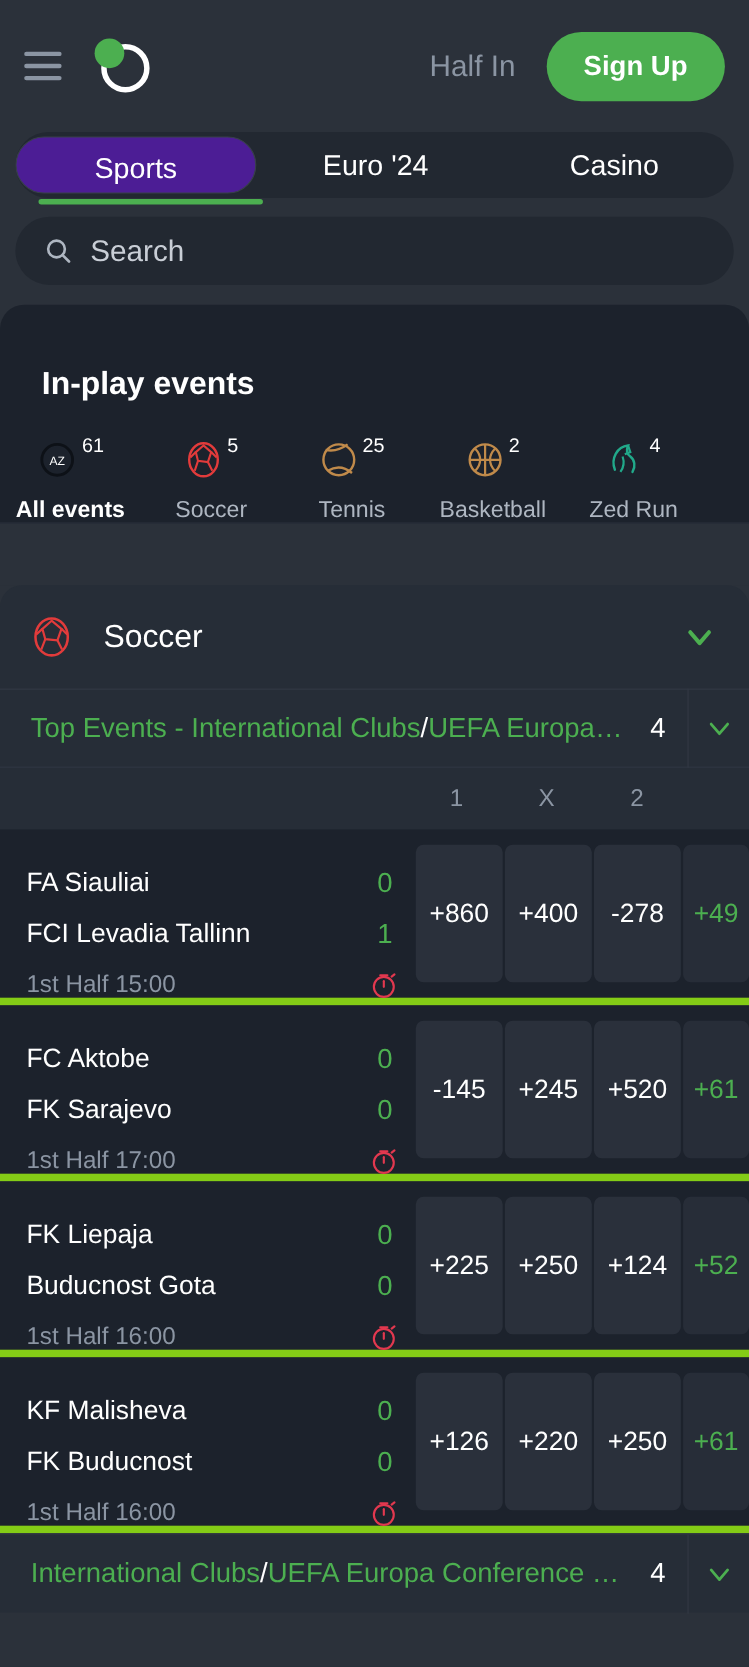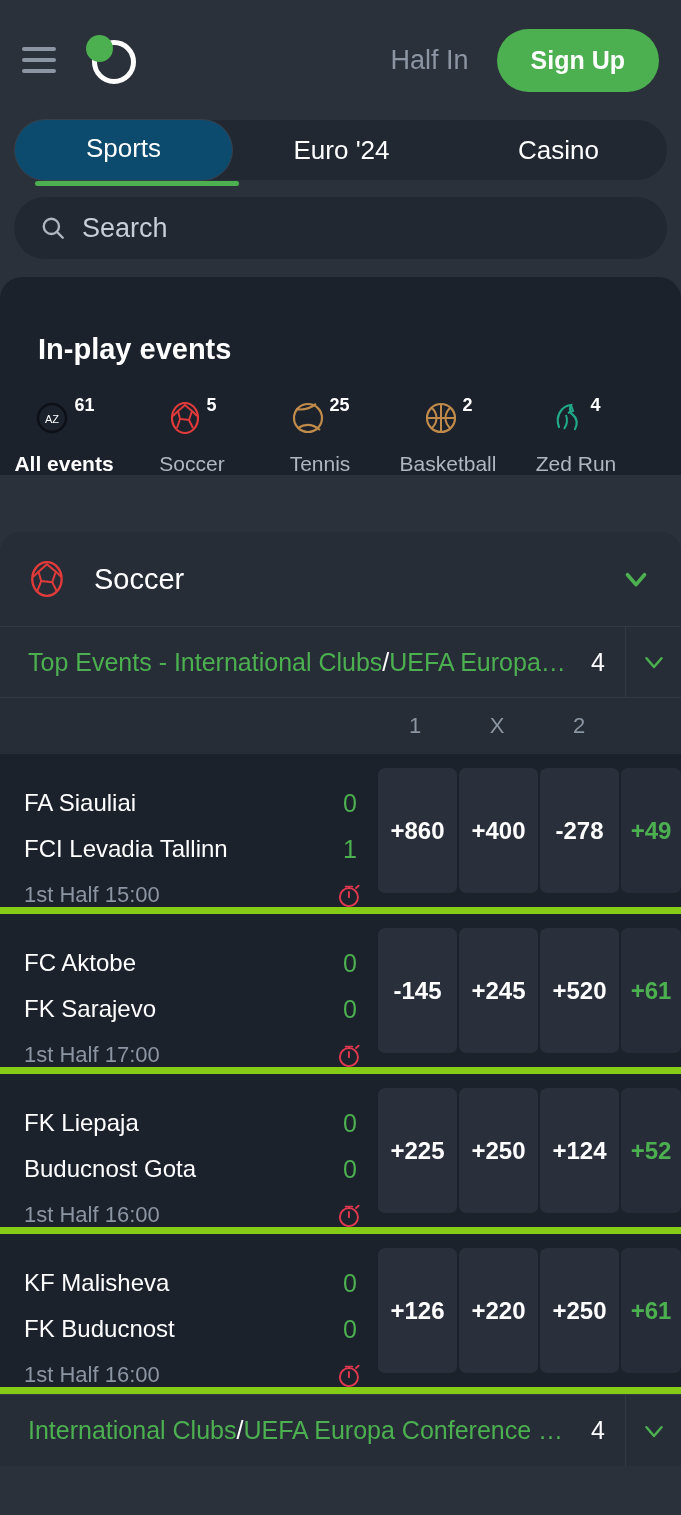--- a/index.html
+++ b/index.html
@@ -20,38 +20,38 @@
   .logo .dot { position: absolute; left: 0px; top: 1px; width: 27px; height: 27px; border-radius: 50%; background: #4caf50; }
   .topbar-spacer { flex: 1; }
   .signin { color: #8b95a3; font-size: 27px; margin-right: 28px; cursor: pointer; white-space: nowrap; }
   .signup { background: #4caf50; color: #fff; font-size: 25px; font-weight: bold; border: none;
             border-radius: 32px; padding: 17px 34px; cursor: pointer; font-family: inherit; white-space: nowrap; }
 
   
   .tabs-wrap { padding: 0 14px; }
   .tabs { position: relative; display: flex; background: #222831; border-radius: 34px; height: 60px; align-items: center; }
   .tab { flex: 1; text-align: center; color: #ffffff; font-size: 26px; line-height: 60px; cursor: pointer; z-index: 2; position: relative; }
-  .tab.active { background: #0c4a6e; border: 1px solid #39404b; border-radius: 32px; height: 62px; line-height: 56px; font-weight: 500; }
+  .tab.active { background: #4c1d95; border: 1px solid #39404b; border-radius: 32px; height: 52px; line-height: 56px; font-weight: 500; }
   .tab-underline { position: absolute; left: 21px; bottom: -6px; width: 204px; height: 5px; background: #4caf50; border-radius: 3px; z-index: 3; }
 
   
   .search-wrap { padding: 17px 14px 0 14px; }
   .search { display: flex; align-items: center; background: #222831; border-radius: 34px; height: 62px; padding: 0 26px; cursor: text; }
   .search svg { flex: none; }
   .search-text { color: #c9ced6; font-size: 27px; margin-left: 16px; }
 
   
   .inplay { margin-top: 18px; margin-left: 0; width: 681px; background: #1c222c; border-top-left-radius: 22px; border-top-right-radius: 22px; }
   .inplay-title { color: #ffffff; font-size: 29px; font-weight: bold; padding: 56px 0 0 38px; }
 
   
   .chips { display: flex; align-items: flex-end; padding: 40px 0 0 0; height: 110px; position: relative; overflow: hidden; }
   .chip { flex: none; width: 128px; display: flex; flex-direction: column; align-items: center; cursor: pointer; position: relative; }
   .chip .icon-row { display: flex; align-items: flex-start; height: 42px; }
-  .chip .badge { color: #ffffff; font-size: 18px; font-weight: bold; margin-left: 1px; margin-top: -2px; }
+  .chip .badge { color: #ffffff; font-size: 18px; font-weight: normal; margin-left: 1px; margin-top: -2px; }
   .chip .clabel { color: #aeb6c1; font-size: 21px; margin-top: 13px; white-space: nowrap; }
   .chip.active .clabel { color: #ffffff; font-weight: bold; }
   .chips-divider { position: absolute; left: 0; right: 0; bottom: 0; height: 1px; background: #2a313c; }
 
   
   .gap { height: 56px; background: #2b313a; }
   .sec-head { background: #262d37; border-top-left-radius: 20px; border-top-right-radius: 20px;
               height: 94px; display: flex; align-items: center; padding: 0 28px; cursor: pointer; }
   .sec-title { color: #ffffff; font-size: 29px; margin-left: 26px; }
   .sec-head .chev { margin-left: auto; }
@@ -73,21 +73,21 @@
   .match { background: #1c222c; display: flex; align-items: stretch; border-bottom: 7px solid #84cc16; height: 160px; }
   .match-info { flex: 1; padding: 26px 0 0 24px; }
   .mrow { display: flex; align-items: center; height: 46px; }
   .team { color: #ffffff; font-size: 24px; flex: 1; white-space: nowrap; }
   .team.bold { font-weight: 500; }
   .score { color: #4caf50; font-size: 25px; width: 52px; text-align: center; }
   .clock-line { color: #8b95a3; font-size: 22px; flex: 1; white-space: nowrap; }
   .clock-cell { width: 52px; display: flex; justify-content: center; align-items: center; }
   .odds-cells { display: flex; align-items: center; padding-right: 0; }
   .odd { width: 79px; height: 125px; background: #2a303b; border-radius: 7px; margin-left: 2px;
-         display: flex; align-items: center; justify-content: center; color: #ffffff; font-size: 24px; font-weight: bold; cursor: pointer; }
+         display: flex; align-items: center; justify-content: center; color: #ffffff; font-size: 24px; font-weight: normal; cursor: pointer; }
   .odd.more { color: #4caf50; background: #272d38; width: 60px; }
 
   .bottom-league { background: #262d37; height: 72px; display: flex; align-items: center; border-top: 1px solid #323945; }
 </style>
 </head>
 <body>
 
 <div class="page">
 
   <div class="topbar">

